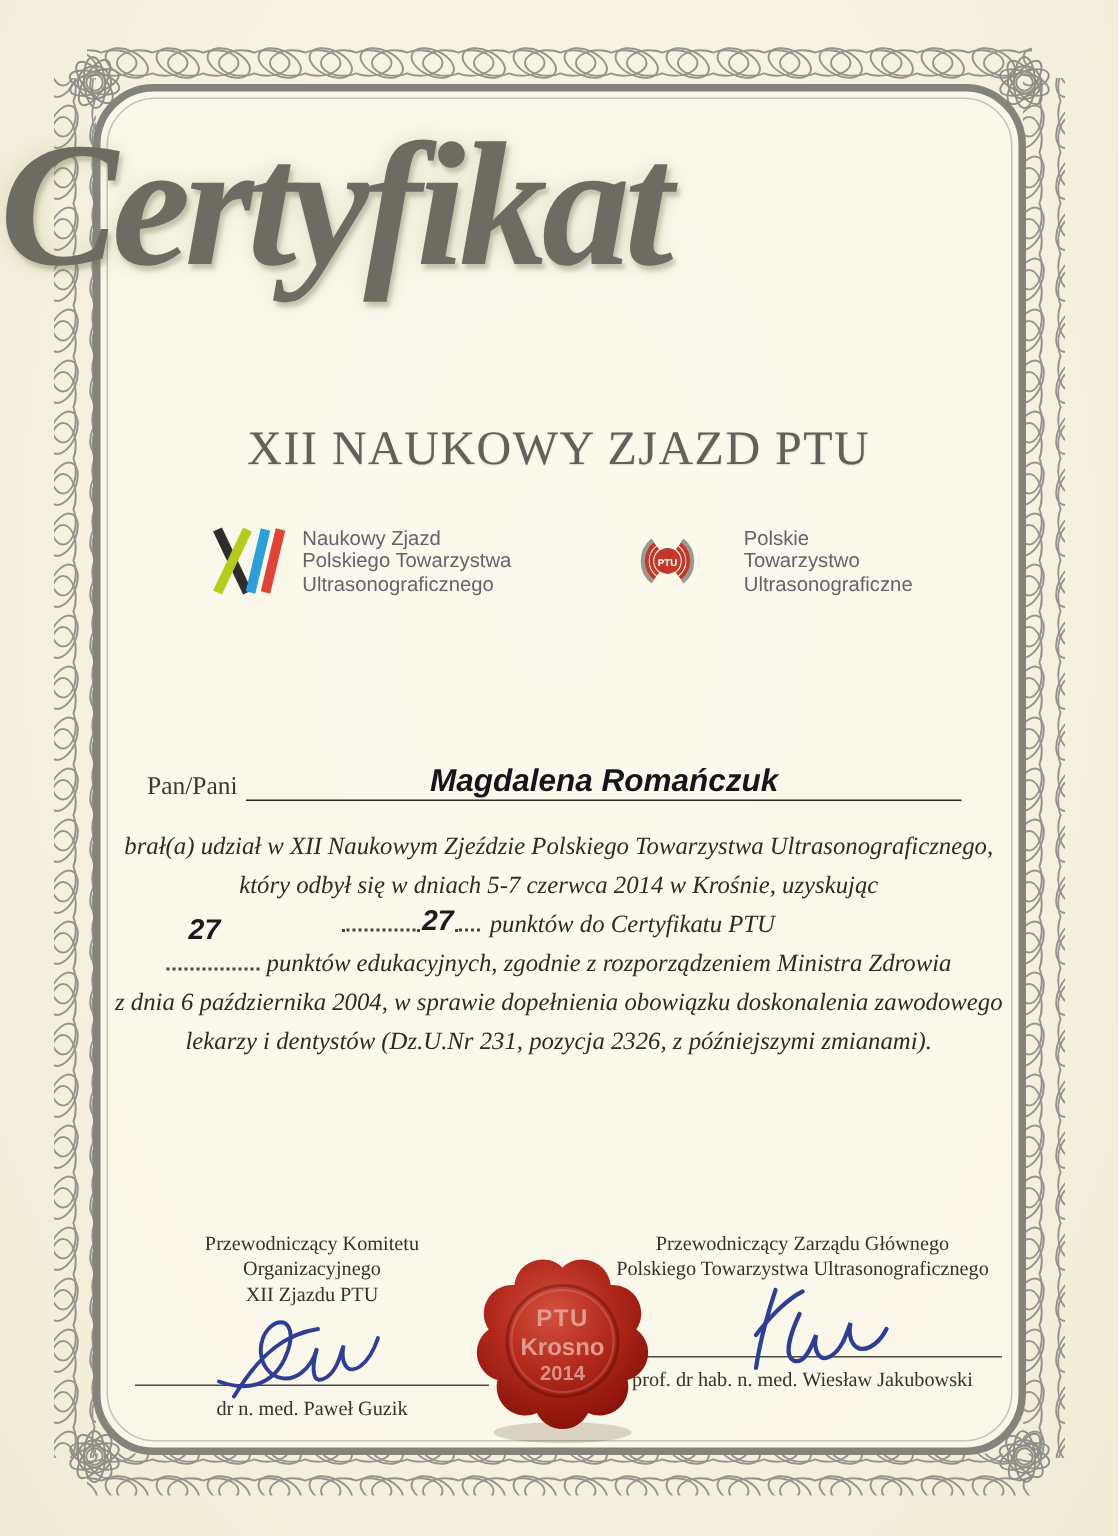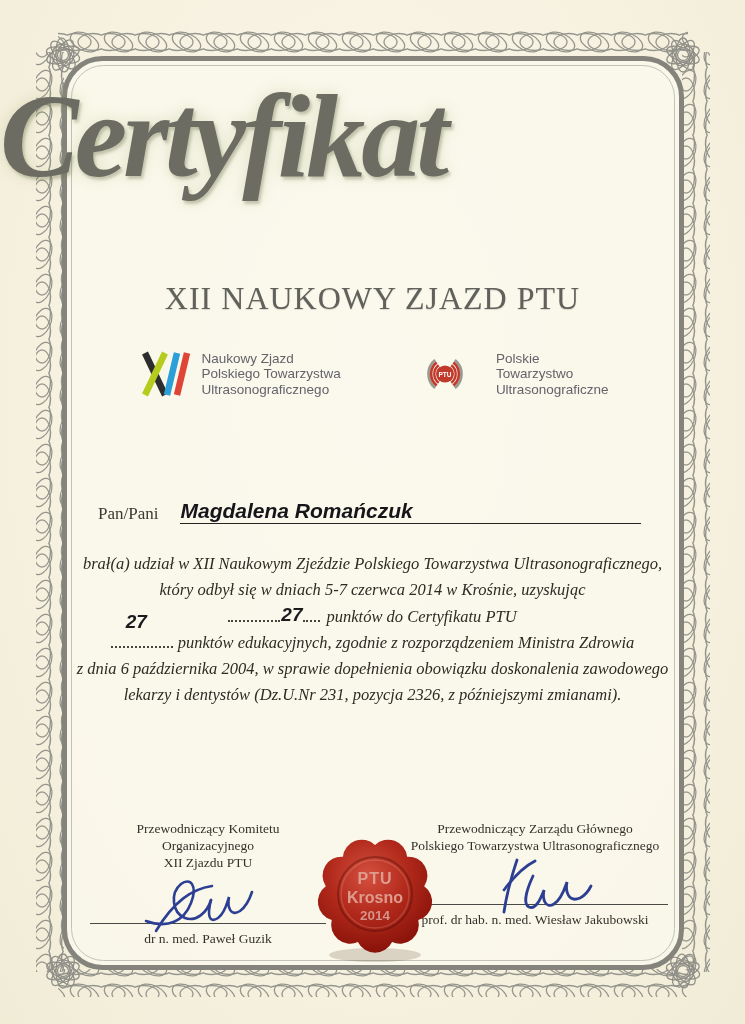--- a/index.html
+++ b/index.html
@@ -23,23 +23,23 @@
     font-size:32px;letter-spacing:1px;color:#61615b;
     text-shadow:0 1px 1px rgba(120,120,110,.25);
   }
 
   
   .logos{position:absolute;top:346px;left:64px;right:64px;display:flex;justify-content:center;gap:64px;}
   .logo{display:flex;align-items:center;gap:11px;}
   .logo-text{font-family:"Liberation Sans", sans-serif;font-size:13.5px;line-height:15.5px;color:#63636a;}
 
   
-  .recipient{position:absolute;top:486px;left:98px;right:104px;display:flex;align-items:flex-end;height:38px;gap:16px;}
+  .recipient{position:absolute;top:496px;left:98px;right:104px;display:flex;align-items:flex-end;height:38px;}
   .recipient-label{font-size:17px;color:#3b3833;padding-right:6px;white-space:nowrap;}
-  .recipient-rule{flex:1;border-bottom:1.6px solid #26241f;}
+  .recipient-rule{flex:1;border-bottom:1.6px solid #26241f;text-align:center;}
   .recipient-name{
     font-family:"Liberation Sans", sans-serif;font-weight:bold;font-style:italic;
     font-size:21px;color:#16151a;padding-bottom:2px;
   }
 
   
   .body-text{
     position:absolute;top:551px;left:70px;right:70px;text-align:center;
     font-style:italic;font-size:16.5px;line-height:26px;color:#2e2a24;
   }

